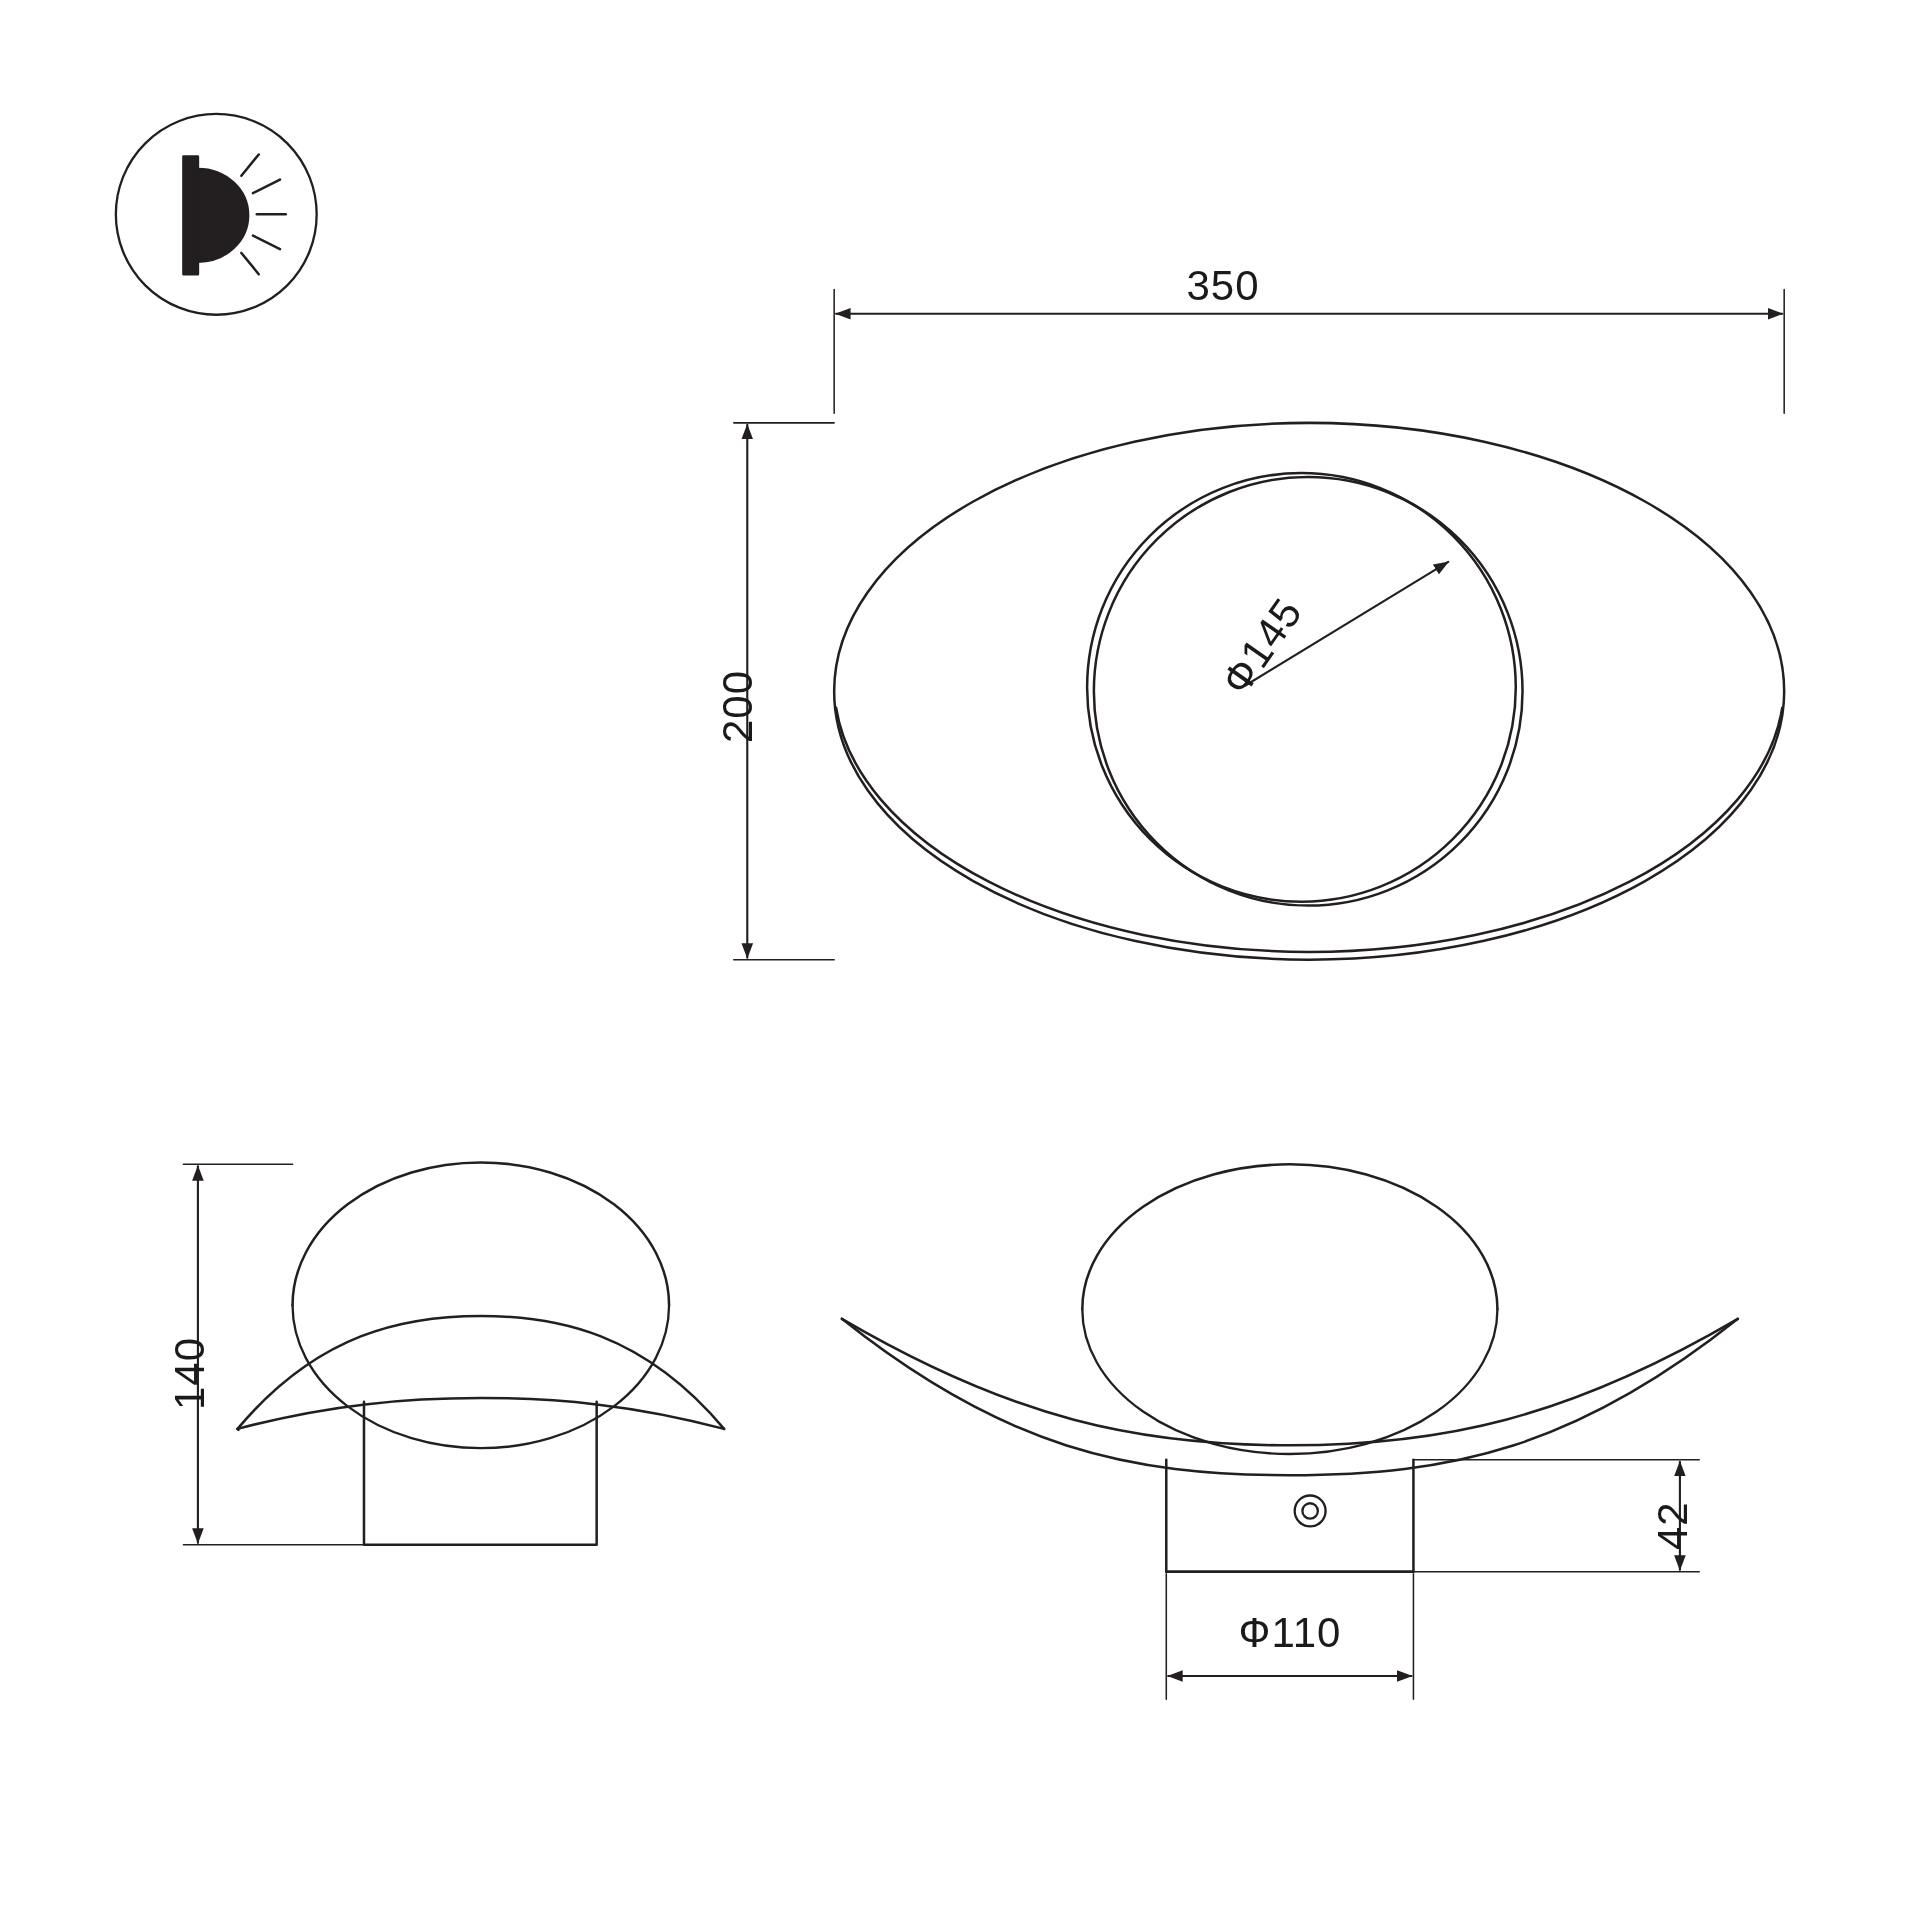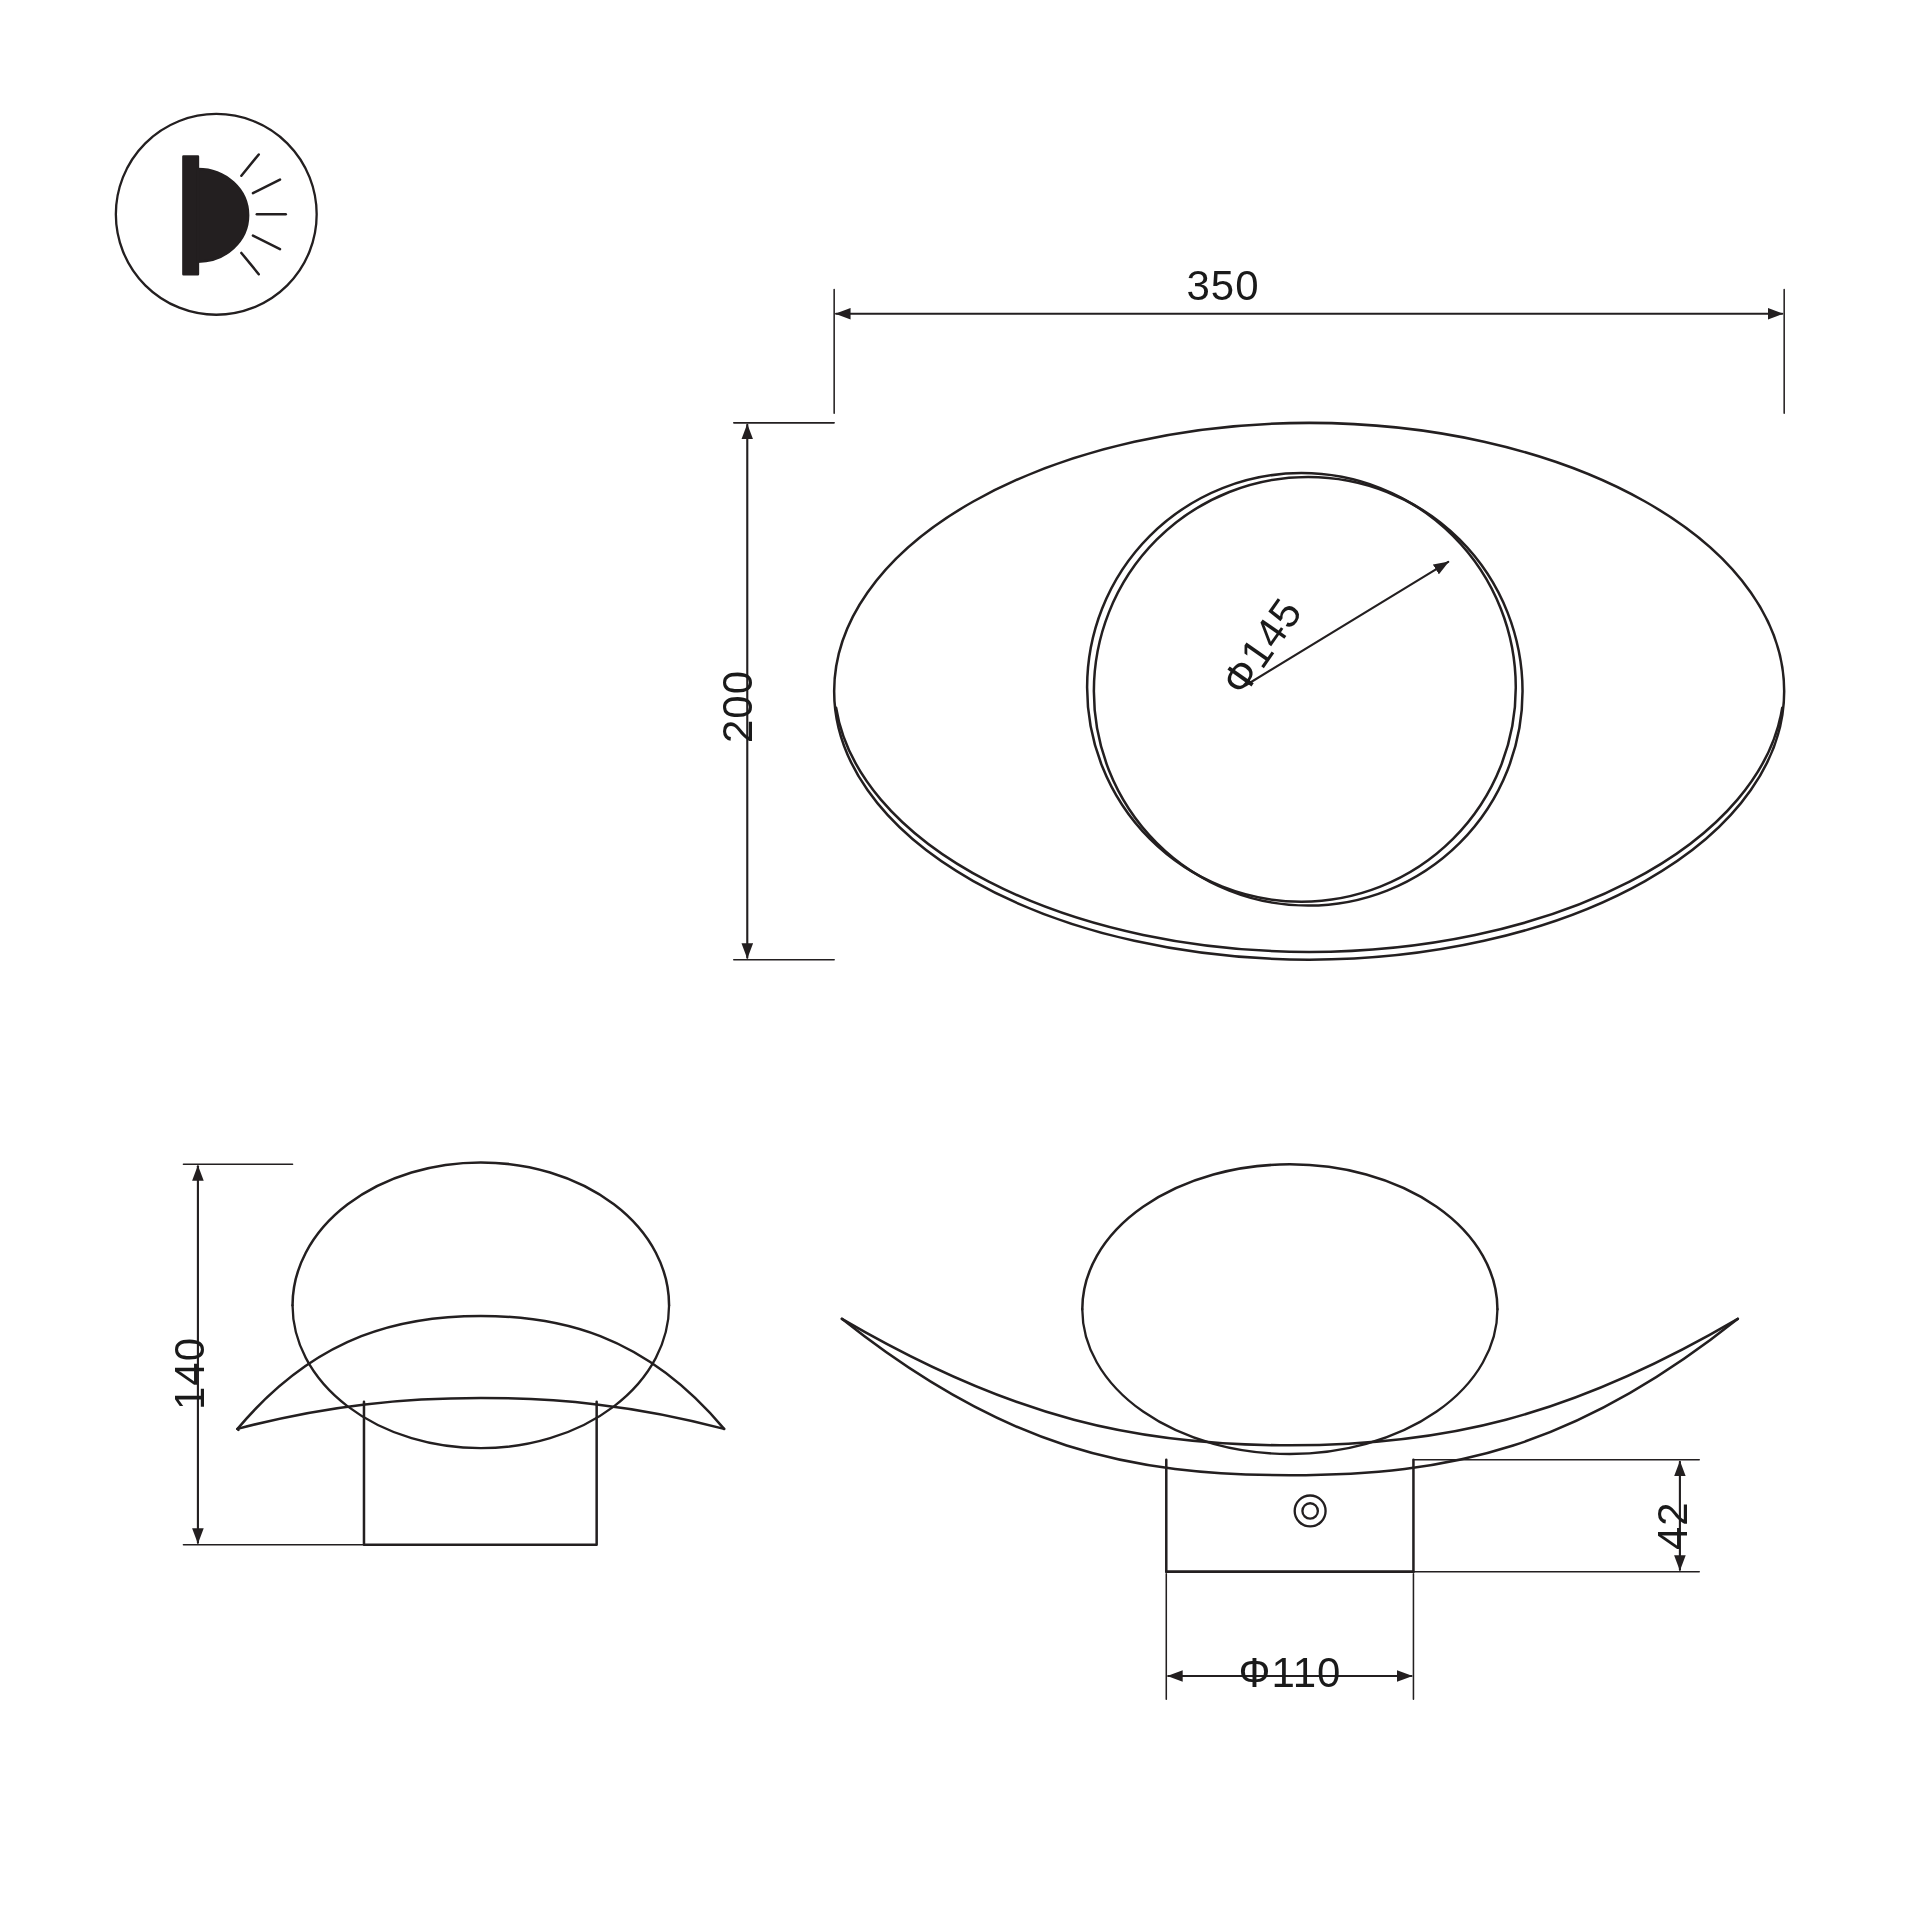--- a/index.html
+++ b/index.html
@@ -156,16 +156,16 @@
   <div class="dim-label" style="left:1223px; top:239px; transform:translateX(-50%);margin-top:23px;">350</div>
 
   <div class="dim-label rot90" style="left:714px; top:743px;">200</div>
 
   <div class="dim-label rot-diag" style="left:1212px; top:676px;">Ф145</div>
 
   <div class="dim-label rot90" style="left:166px; top:1410px;">140</div>
 
   <div class="dim-label rot90" style="left:1649px; top:1550px;">42</div>
 
-  <div class="dim-label" style="left:1290px; top:1609px; transform:translateX(-50%);margin-top:40px;">Ф110</div>
+  <div class="dim-label" style="left:1290px; top:1609px; transform:translateX(-50%);">Ф110</div>
 
 </div>
 
 
 </body></html>

